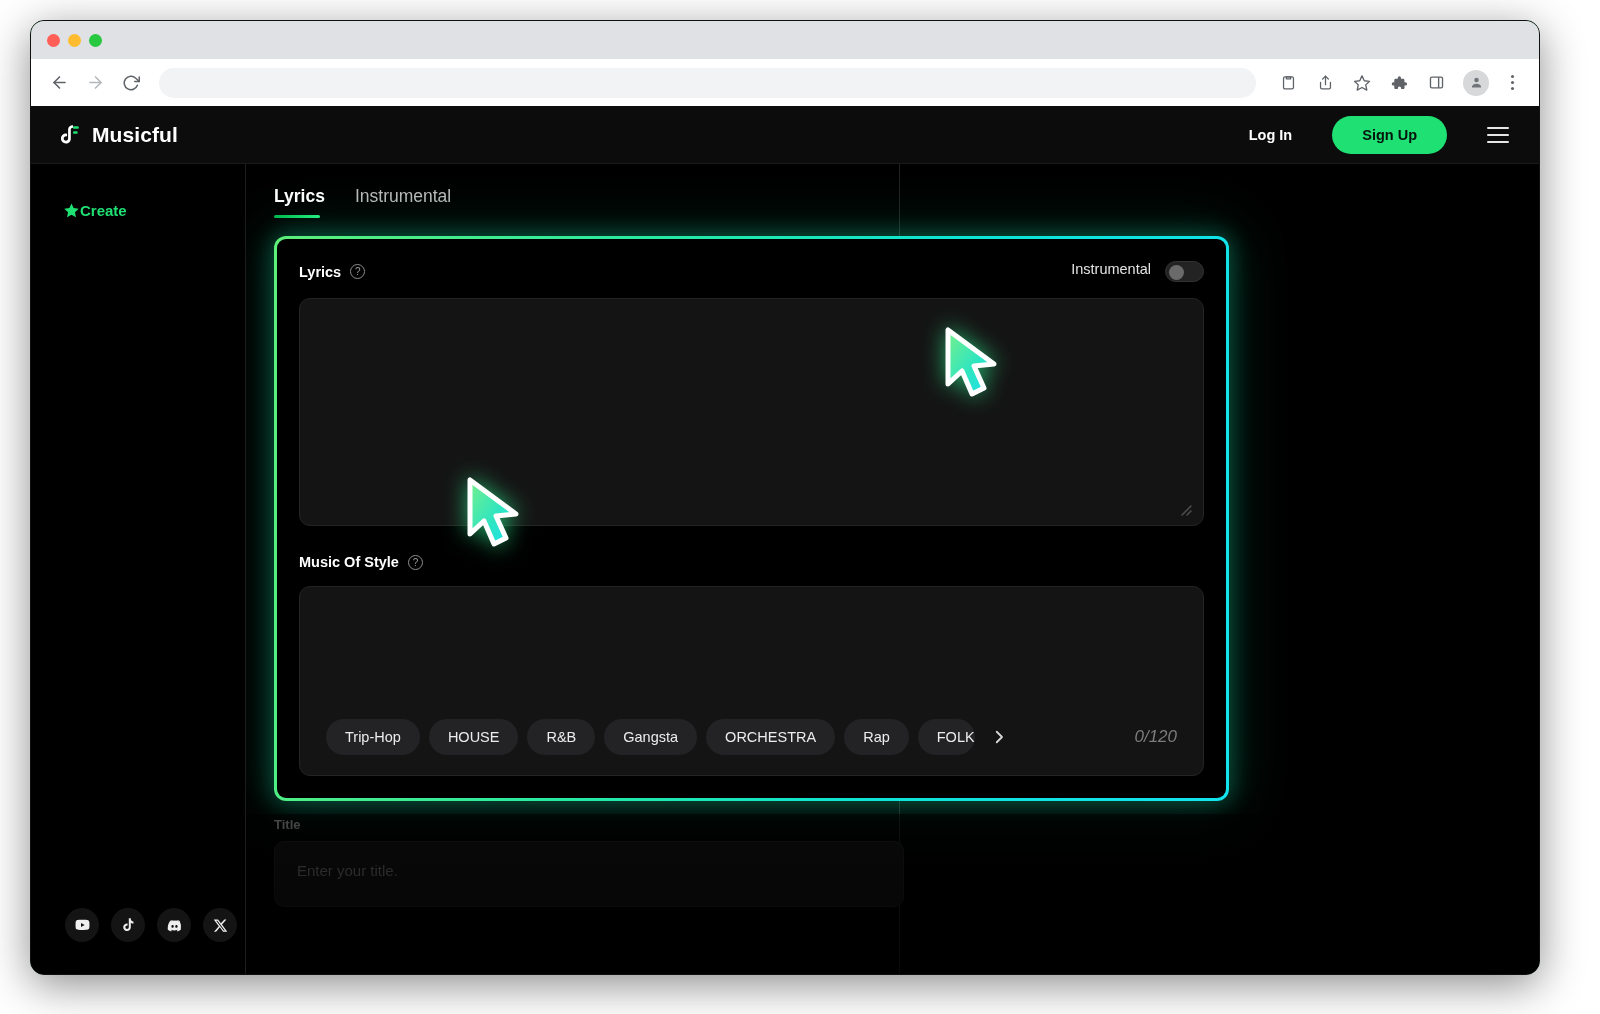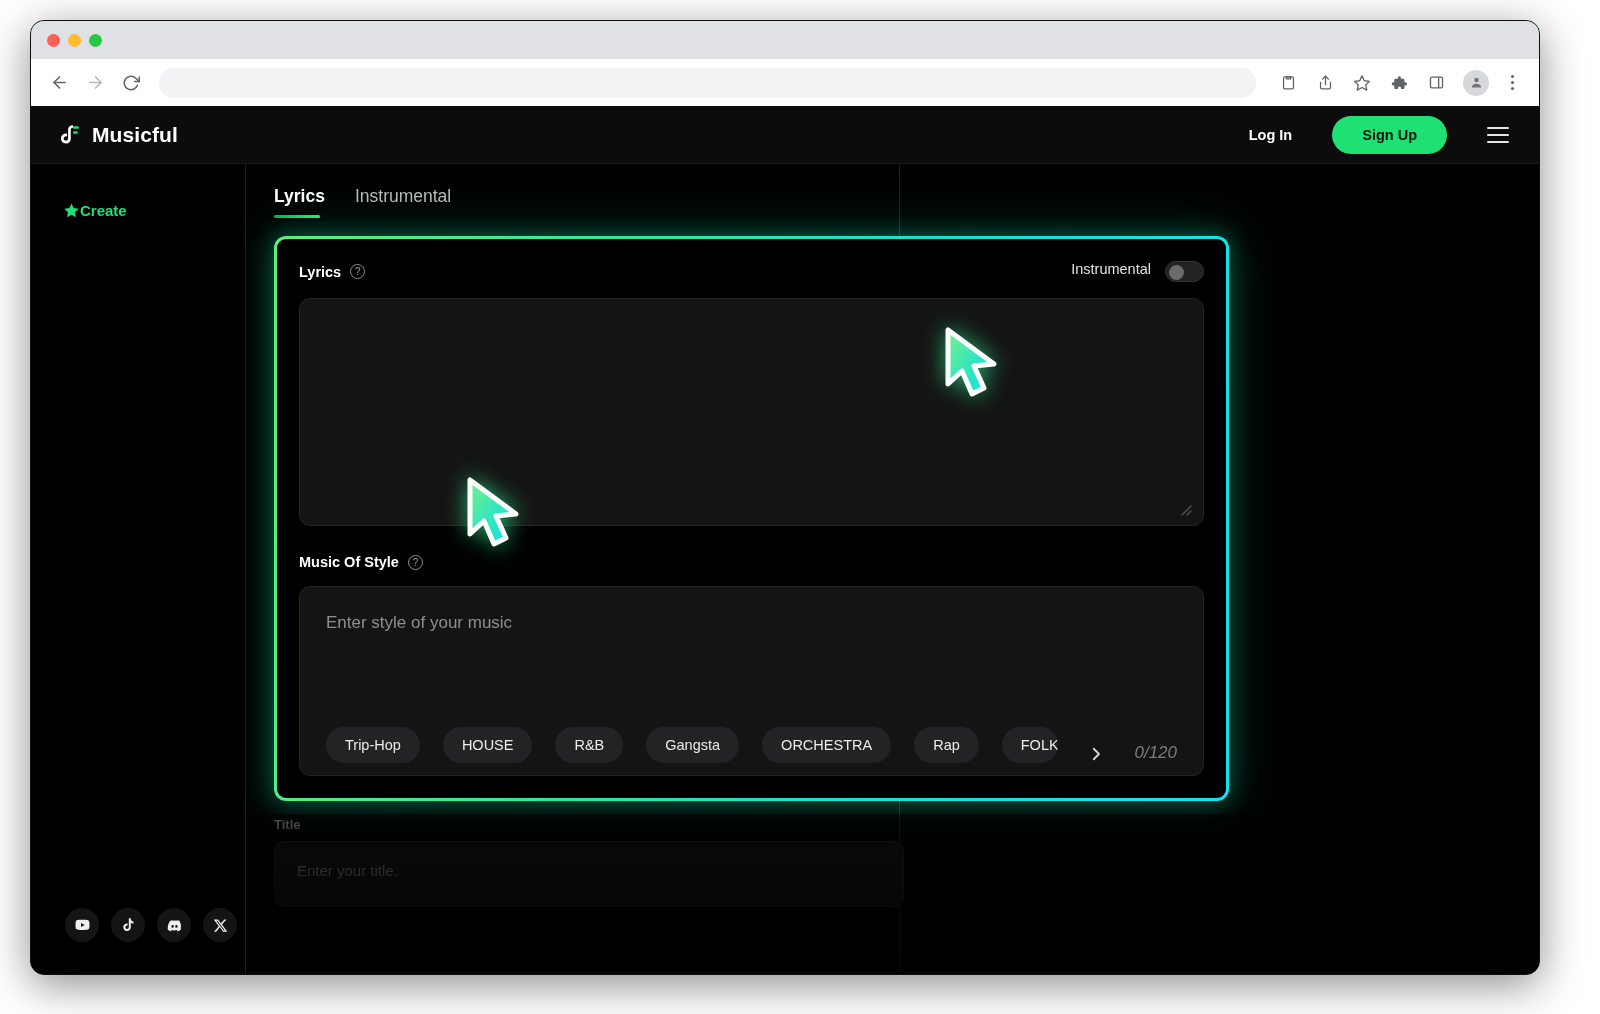--- a/index.html
+++ b/index.html
@@ -234,22 +234,22 @@
   #style-section { margin-top: 28px; }
   #style-box {
     position: relative;
     height: 190px;
     background: #141414;
     border: 1px solid #242424;
     border-radius: 11px;
     padding: 26px 26px 0 26px;
   }
   #tags-row {
-    position: absolute; left: 26px; right: 26px; bottom: 12px;
-    display: flex; align-items: flex-end; gap: 23px;
+    position: absolute; left: 26px; right: 26px; bottom: 20px;
+    display: flex; align-items: center; gap: 9px;
   }
   .tag {
     background: #232326; color: #ececec;
     font-size: 14.5px;
     border-radius: 18px;
     padding: 10px 19px;
     white-space: nowrap; cursor: pointer;
   }
   .tag.clipped { max-width: 62px; overflow: hidden; text-overflow: clip; padding-right: 0; }
   #tags-more { color: #d7d7d7; padding: 0 6px; cursor: pointer; display:flex; align-items:center; }
@@ -451,21 +451,20 @@
               </div>
             </div>
 
             <div id="style-section">
               <div class="field-head">
                 <span class="field-label">Music Of Style</span>
                 <span class="help-icon">?</span>
               </div>
 
               <div id="style-box">
-                <div class="placeholder">Enter style of your music</div>
 
                 <div id="tags-row">
                   <span class="tag">Trip-Hop</span>
                   <span class="tag">HOUSE</span>
                   <span class="tag">R&amp;B</span>
                   <span class="tag">Gangsta</span>
                   <span class="tag">ORCHESTRA</span>
                   <span class="tag">Rap</span>
                   <span class="tag clipped">FOLK</span>
                   <span id="tags-more">

